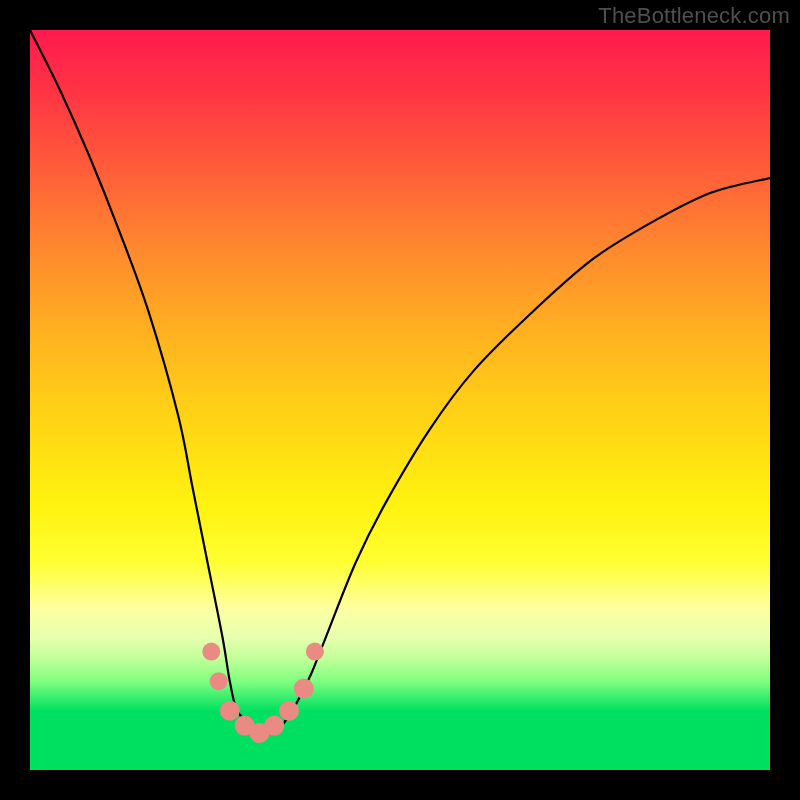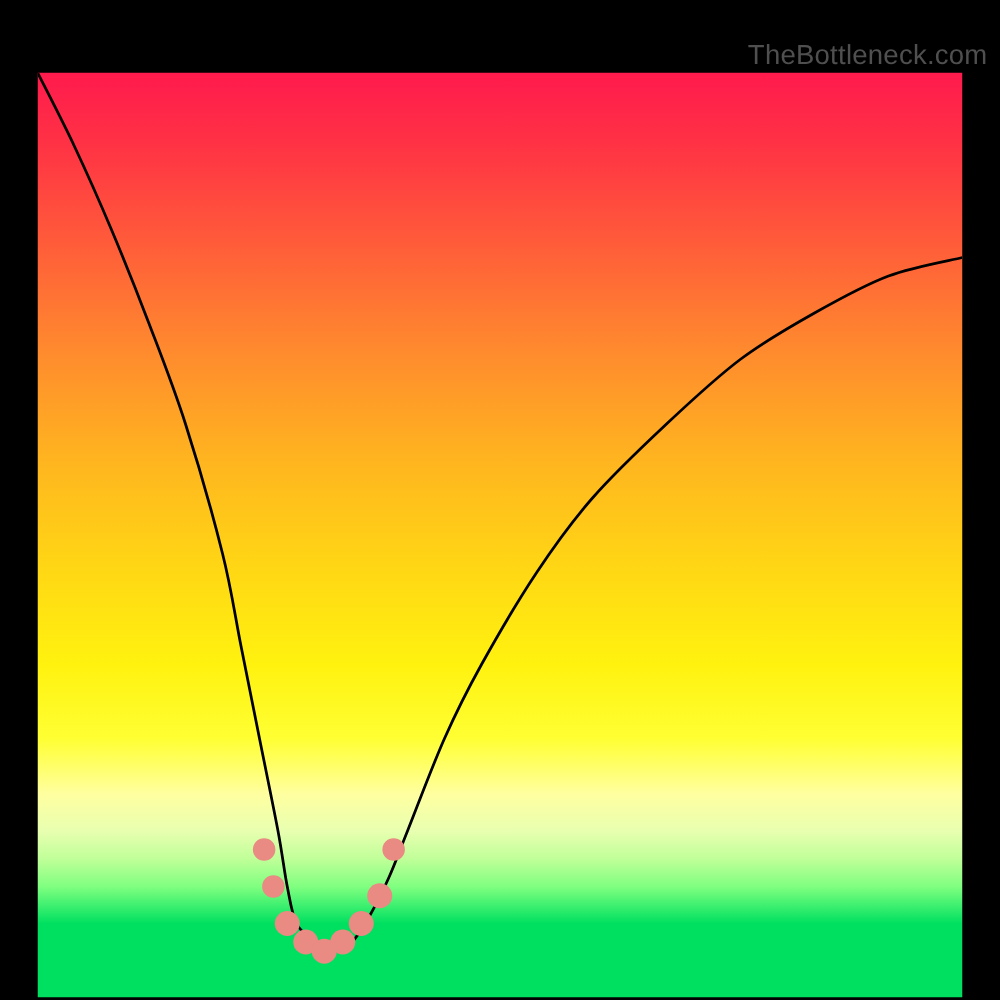--- a/index.html
+++ b/index.html
@@ -8,21 +8,20 @@
     width: 800px;
     height: 800px;
     background: #000;
     overflow: hidden;
     font-family: Arial, Helvetica, sans-serif;
   }
   .frame {
     position: absolute;
     inset: 0;
     background: #000;
-    margin-top: 28px;
   }
   .plot-area {
     position: absolute;
     left: 30px;
     top: 30px;
     width: 740px;
     height: 740px;
     overflow: hidden;
   }
   .gradient {

